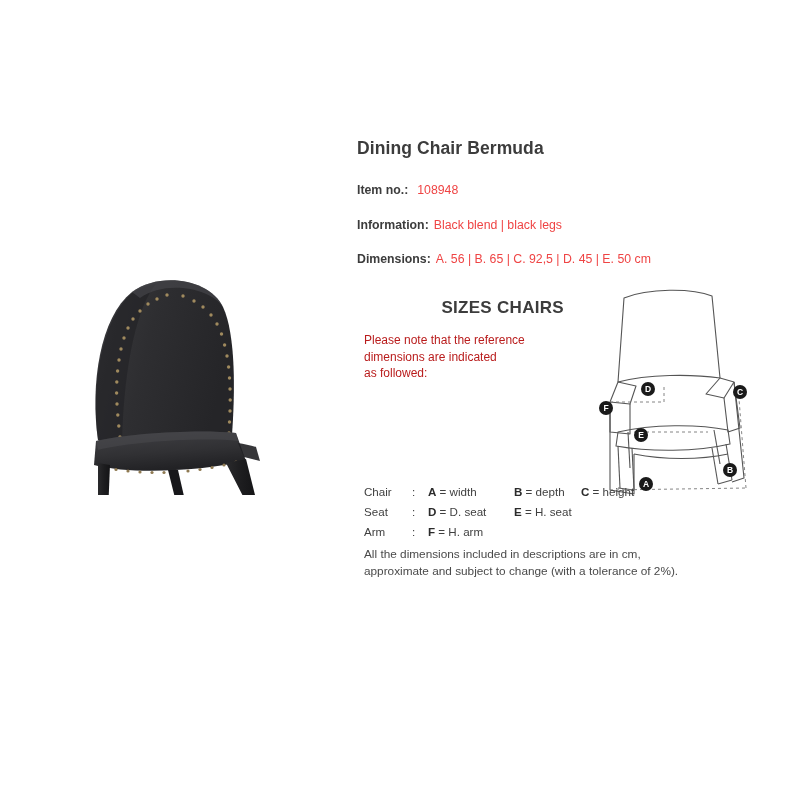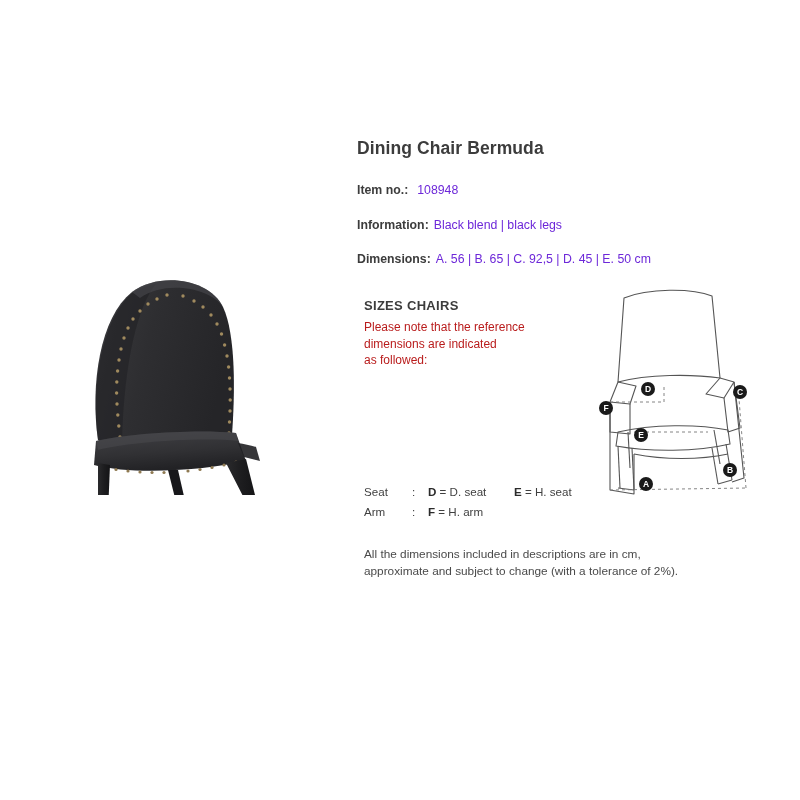--- a/index.html
+++ b/index.html
@@ -46,39 +46,40 @@
     font-size: 12.3px;
     margin-bottom: 18px;
     line-height: 1.35;
     color: #4a4a4a;
   }
   .spec-label {
     font-weight: bold;
     color: #3c3c3c;
   }
   .spec-value {
-    color: #6d28d9;
+    color: #ef4444;
   }
   .spec-value.itemno { padding-left: 9px; }
   .spec-value.info   { padding-left: 5px; margin-top: 33px; }
   .spec-value.dims   { padding-left: 5px; }
 
   
   #sizes-block {
     position: absolute;
     left: 364px;
     top: 298px;
     width: 200px;
   }
   #sizes-heading {
-    font-size: 13px;
+    font-size: 17px;
     font-weight: bold;
     color: #3c3c3c;
     letter-spacing: 0.3px;
-    margin: 0 0 6px 0;
+    margin: 0 0 14px 0;
+    text-align: right;
   }
   #sizes-note {
     font-size: 12px;
     line-height: 1.38;
     color: #b91c1c;
     margin: 0;
   }
 
   
   #chair-diagram {
@@ -311,20 +312,27 @@
     <g>
       <circle cx="142" cy="188" r="7" fill="#1a1a1a"></circle>
       <text class="badge-text" x="142" y="191" text-anchor="middle">B</text>
     </g>
   </svg>
 </div>
 
 <div id="legend">
   <table>
     <tbody>
+        <tr>
+      <td class="rowlabel">Chair</td>
+      <td class="colon">:</td>
+      <td class="c1"><b>A</b> <span>= width</span></td>
+      <td class="c2"><b>B</b> <span>= depth</span></td>
+      <td><b>C</b> <span>= height</span></td>
+    </tr>
     <tr>
       <td class="rowlabel">Seat</td>
       <td class="colon">:</td>
       <td class="c1"><b>D</b> <span>= D. seat</span></td>
       <td class="c2"><b>E</b> <span>= H. seat</span></td>
       <td></td>
     </tr>
     <tr>
       <td class="rowlabel">Arm</td>
       <td class="colon">:</td>

